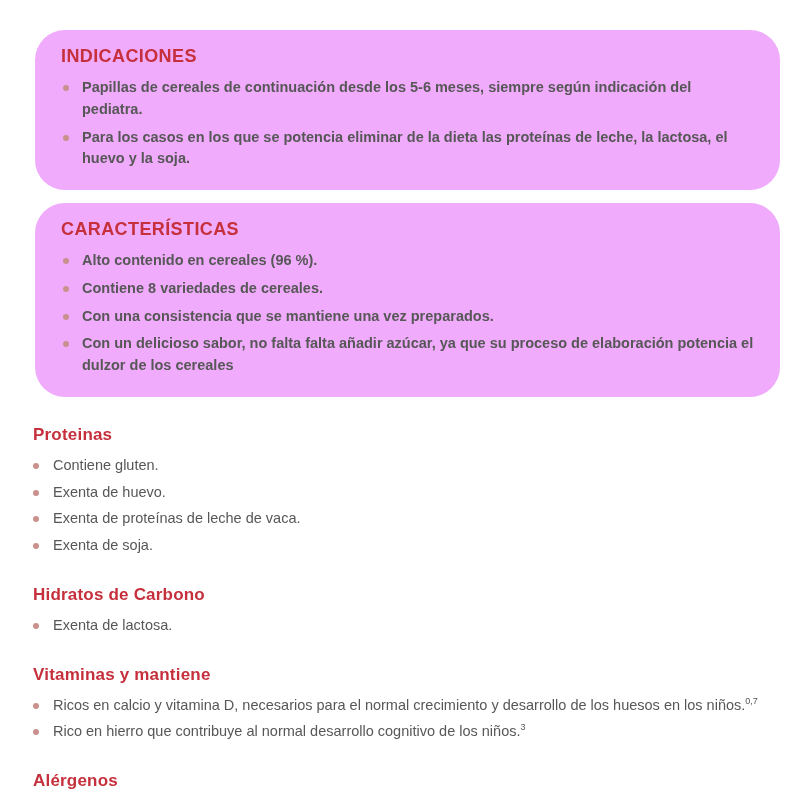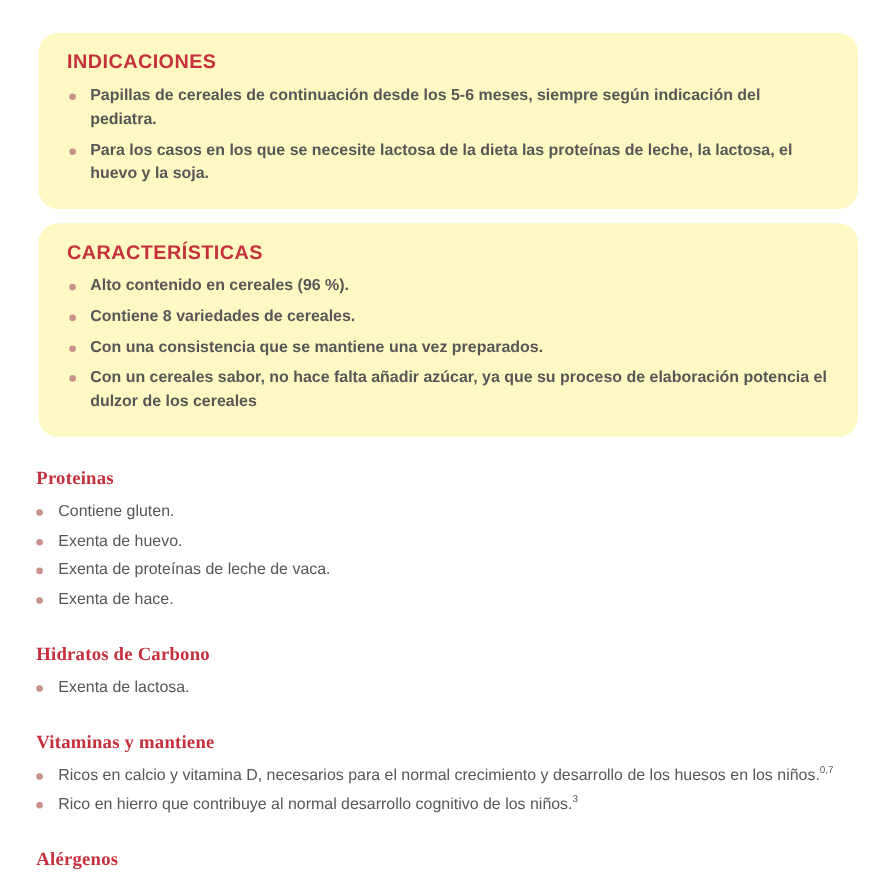--- a/index.html
+++ b/index.html
@@ -18,22 +18,22 @@
     position: relative;
     width: 800px;
     height: 800px;
     background: #ffffff;
     box-sizing: border-box;
     padding-top: 30px;
   }
 
   
   .pink-box {
-    background: #fef9c3;
-    border-radius: 18px;
+    background: #f0abfc;
+    border-radius: 30px;
     margin: 0 20px 13px 35px;
     padding: 10px 26px 20px 26px;
     box-sizing: border-box;
   }
   .box-title {
     color: #c5303c;
     font-size: 18px;
     font-weight: bold;
     letter-spacing: 0.4px;
     margin: 6px 0 2px 0;
@@ -71,40 +71,39 @@
   
   .section {
     margin: 28px 20px 0 33px;
   }
   .section-title {
     color: #c5303c;
     font-size: 17px;
     font-weight: bold;
     letter-spacing: 0.2px;
     margin: 0 0 2px 0;
-    font-family: Liberation Serif, serif;
   }
   .section ul.bullets { margin-top: 10px; }
   .section ul.bullets .dot { margin-left: 0; margin-right: 14px; }
 </style>
 </head>
 <body>
 
 <div class="page">
 
   <section class="pink-box">
     <h2 class="box-title">INDICACIONES</h2>
     <ul class="bullets">
         <li>
           <span class="dot"></span>
           <span class="item-text">Papillas de cereales de continuación desde los 5-6 meses, siempre según indicación del pediatra.</span>
         </li>
         <li>
           <span class="dot"></span>
-          <span class="item-text">Para los casos en los que se necesite lactosa de la dieta las proteínas de leche, la lactosa, el huevo y la soja.</span>
+          <span class="item-text">Para los casos en los que se potencia eliminar de la dieta las proteínas de leche, la lactosa, el huevo y la soja.</span>
         </li>
       </ul>
   </section>
 
   <section class="pink-box">
     <h2 class="box-title">CARACTERÍSTICAS</h2>
     <ul class="bullets">
         <li>
           <span class="dot"></span>
           <span class="item-text">Alto contenido en cereales (96 %).</span>
@@ -112,21 +111,21 @@
         <li>
           <span class="dot"></span>
           <span class="item-text">Contiene 8 variedades de cereales.</span>
         </li>
         <li>
           <span class="dot"></span>
           <span class="item-text">Con una consistencia que se mantiene una vez preparados.</span>
         </li>
         <li>
           <span class="dot"></span>
-          <span class="item-text">Con un cereales sabor, no hace falta añadir azúcar, ya que su proceso de elaboración potencia el dulzor de los cereales</span>
+          <span class="item-text">Con un delicioso sabor, no falta falta añadir azúcar, ya que su proceso de elaboración potencia el dulzor de los cereales</span>
         </li>
       </ul>
   </section>
 
   <section class="section">
     <h3 class="section-title">Proteinas</h3>
     <ul class="bullets">
         <li>
           <span class="dot"></span>
           <span class="item-text">Contiene gluten.</span>
@@ -134,21 +133,21 @@
         <li>
           <span class="dot"></span>
           <span class="item-text">Exenta de huevo.</span>
         </li>
         <li>
           <span class="dot"></span>
           <span class="item-text">Exenta de proteínas de leche de vaca.</span>
         </li>
         <li>
           <span class="dot"></span>
-          <span class="item-text">Exenta de hace.</span>
+          <span class="item-text">Exenta de soja.</span>
         </li>
       </ul>
   </section>
 
   <section class="section">
     <h3 class="section-title">Hidratos de Carbono</h3>
     <ul class="bullets">
         <li>
           <span class="dot"></span>
           <span class="item-text">Exenta de lactosa.</span>

